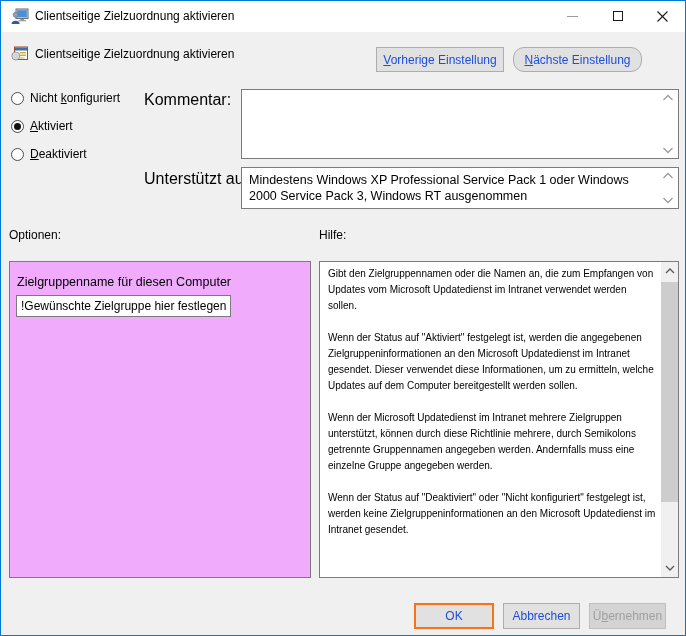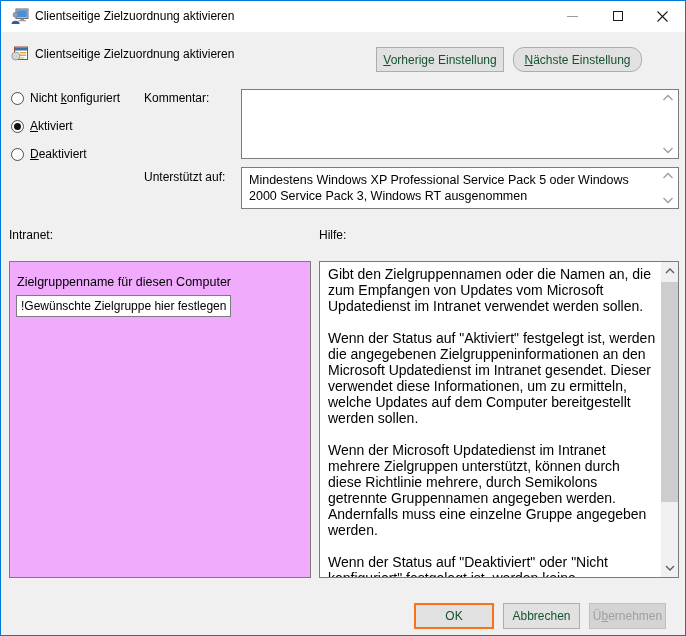--- a/index.html
+++ b/index.html
@@ -18,39 +18,39 @@
   .tb-controls { position:absolute; right:0; top:0; height:30px; display:flex; }
   .tb-btn { width:45px; height:30px; display:flex; align-items:center; justify-content:center; background:#fff; }
   .glyph-min { width:11px; height:1px; background:#9b9b9b; }
   .glyph-max { width:10px; height:10px; border:1px solid #1a1a1a; }
 
   
   .hdr-icon { position:absolute; left:10px; top:45px; width:17px; height:16px; }
   .hdr-title { position:absolute; left:34px; top:46px; font-size:12px; }
   .btn {
     background:#e1e1e1; border:1px solid #adadad; font-family:"Liberation Sans",sans-serif;
-    font-size:12px; color:#14532d; text-align:center; cursor:default;
+    font-size:12px; color:#1d4ed8; text-align:center; cursor:default;
   }
   #btn-prev { position:absolute; left:375px; top:46px; width:128px; height:25px; }
   #btn-next { position:absolute; left:512px; top:46px; width:129px; height:25px;border-radius:11px; }
 
   
   .radio-row { position:absolute; left:10px; height:14px; display:flex; align-items:center; }
   .radio-dot {
     width:13px; height:13px; border:1px solid #4c4c4c; border-radius:50%;
     background:#fff; margin-right:6px; position:relative; flex:none;
   }
   .radio-dot.checked::after {
     content:""; position:absolute; left:2px; top:2px; width:7px; height:7px;
     border-radius:50%; background:#111;
   }
   .mn { text-decoration: underline; }
 
   
-  .fld-label { position:absolute; font-size:12px; }
+  .fld-label { position:absolute; font-size:16px; }
   .boxframe { position:absolute; border:1px solid #7b7b7b; background:#fff; }
   #comment-box { left:240px; top:88px; width:438px; height:70px; }
   #comment-box textarea {
     position:absolute; inset:0; border:none; outline:none; resize:none;
     background:transparent; font-family:"Liberation Sans",sans-serif; font-size:12px; padding:3px 22px 3px 5px;
   }
   #supported-box { left:240px; top:166px; width:438px; height:42px; }
   #supported-box .boxtext { padding:4px 24px 4px 7px; font-size:12.5px; line-height:16px; }
   .mini-chevron { position:absolute; right:4px; width:12px; height:8px; }
   .mini-chevron.up { top:4px; } .mini-chevron.dn { bottom:4px; }
@@ -63,21 +63,21 @@
   #options-panel { position:absolute; left:8px; top:260px; width:302px; height:317px; border:1px solid #7b7b7b; background:#f0abfc; }
   #options-field-label { position:absolute; left:7px; top:13px; font-size:12.5px; }
   #options-input {
     position:absolute; left:6px; top:33px; width:215px; height:22px;
     border:1px solid #7b7b7b; background:#fff; font-family:"Liberation Sans",sans-serif;
     font-size:12px; padding:0 4px;
   }
 
   
   #help-panel { position:absolute; left:318px; top:260px; width:360px; height:317px; border:1px solid #7b7b7b; background:#fff; overflow:hidden; }
-  #help-text { position:absolute; left:0; top:0; right:17px; bottom:0; padding:4px 5px 0 8px; font-size:14px; line-height:16px; overflow:hidden; }
+  #help-text { position:absolute; left:0; top:0; right:17px; bottom:0; padding:4px 5px 0 8px; font-size:10px; line-height:16px; overflow:hidden; }
   #help-text p { margin:0 0 16px 0; }
   .scrollbar { position:absolute; top:0; right:0; bottom:0; width:17px; background:#f0f0f0; }
   .sb-arrow { position:absolute; left:0; width:17px; height:16px; display:flex; align-items:center; justify-content:center; }
   .sb-arrow.up { top:1px; } .sb-arrow.dn { bottom:1px; }
   .sb-thumb { position:absolute; left:0; top:20px; width:17px; height:220px; background:#cdcdcd; }
 
   
   #btn-ok { position:absolute; left:413px; top:602px; width:80px; height:26px; border:2px solid #f97316; }
   #btn-cancel { position:absolute; left:502px; top:602px; width:77px; height:26px; }
   #btn-apply {
@@ -148,30 +148,30 @@
     <svg class="mini-chevron up" viewBox="0 0 12 8">
         <polyline points="1.5,6 6,1.5 10.5,6" fill="none" stroke="#9d9d9d" stroke-width="1.3"></polyline>
       </svg>
     <svg class="mini-chevron dn" viewBox="0 0 12 8">
         <polyline points="1.5,2 6,6.5 10.5,2" fill="none" stroke="#9d9d9d" stroke-width="1.3"></polyline>
       </svg>
   </div>
 
   <span class="fld-label" style="left:143px; top:169px">Unterstützt auf:</span>
   <div class="boxframe" id="supported-box">
-    <div class="boxtext">Mindestens Windows XP Professional Service Pack 5 oder Windows 2000 Service Pack 3, Windows RT ausgenommen</div>
+    <div class="boxtext">Mindestens Windows XP Professional Service Pack 1 oder Windows 2000 Service Pack 3, Windows RT ausgenommen</div>
     <svg class="mini-chevron up" viewBox="0 0 12 8">
         <polyline points="1.5,6 6,1.5 10.5,6" fill="none" stroke="#9d9d9d" stroke-width="1.3"></polyline>
       </svg>
     <svg class="mini-chevron dn" viewBox="0 0 12 8">
         <polyline points="1.5,2 6,6.5 10.5,2" fill="none" stroke="#9d9d9d" stroke-width="1.3"></polyline>
       </svg>
   </div>
 
-  <span id="lbl-optionen">Intranet:</span>
+  <span id="lbl-optionen">Optionen:</span>
   <span id="lbl-hilfe">Hilfe:</span>
 
   <div id="options-panel">
     <span id="options-field-label">Zielgruppenname für diesen Computer</span>
     <input id="options-input" type="text" value="!Gewünschte Zielgruppe hier festlegen!" style="">
   </div>
 
   <div id="help-panel">
     <div id="help-text">
       <p>Gibt den Zielgruppennamen oder die Namen an, die zum Empfangen von Updates vom Microsoft Updatedienst im Intranet verwendet werden sollen.</p>

